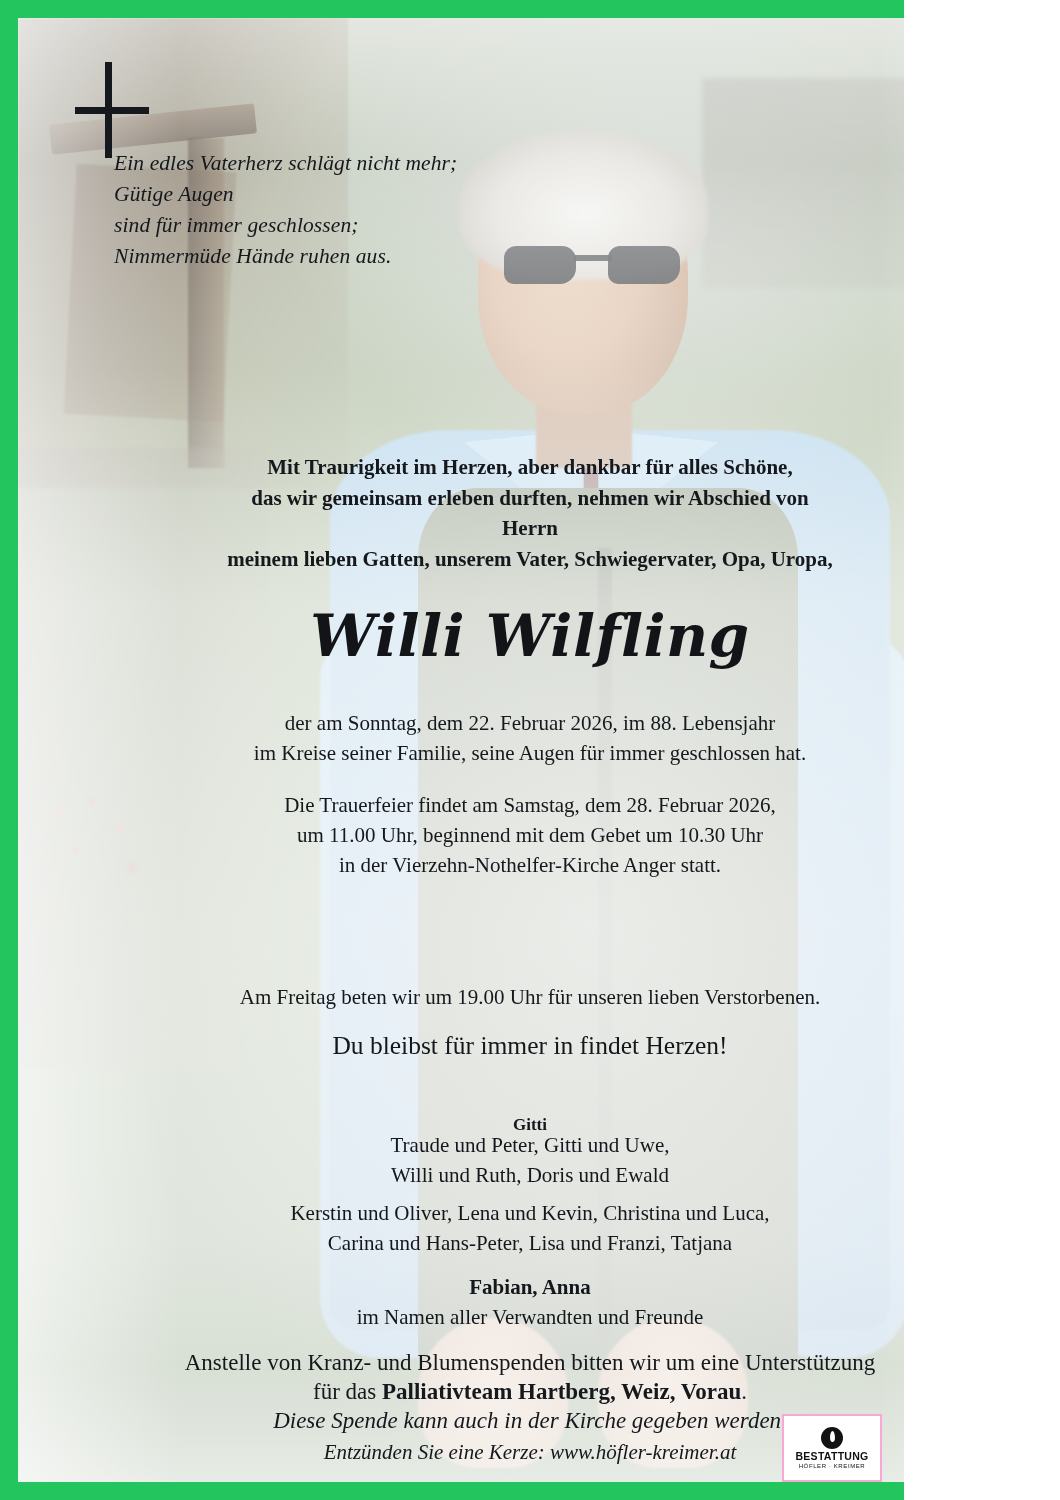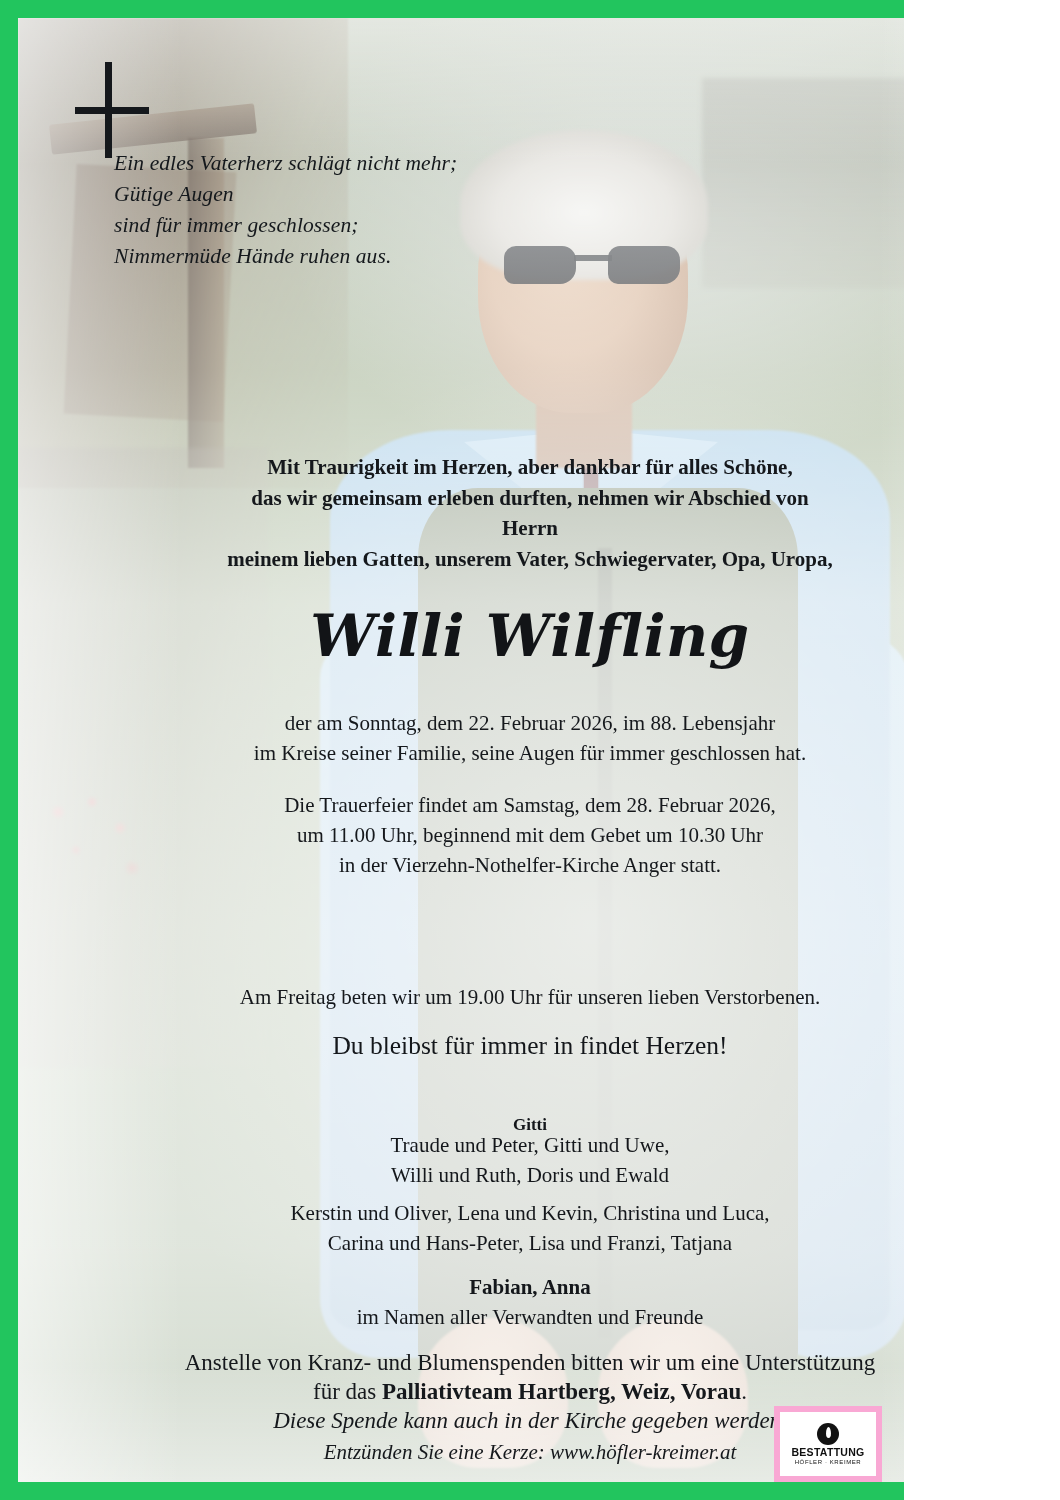--- a/index.html
+++ b/index.html
@@ -310,21 +310,21 @@
     font-style: italic;
     font-size: 21px;
     color: #15181c;
   }
 
   .logo {
     position: absolute;
     right: 22px; bottom: 18px;
     width: 96px; height: 64px;
     background: #ffffff;
-    border: 6px solid #f9a8d4;
+    border: 2px solid #f9a8d4;
     display: flex;
     flex-direction: column;
     align-items: center;
     justify-content: center;
     gap: 1px;
   }
   .logo .mark {
     width: 22px; height: 22px;
     border-radius: 50%;
     background: #121212;

